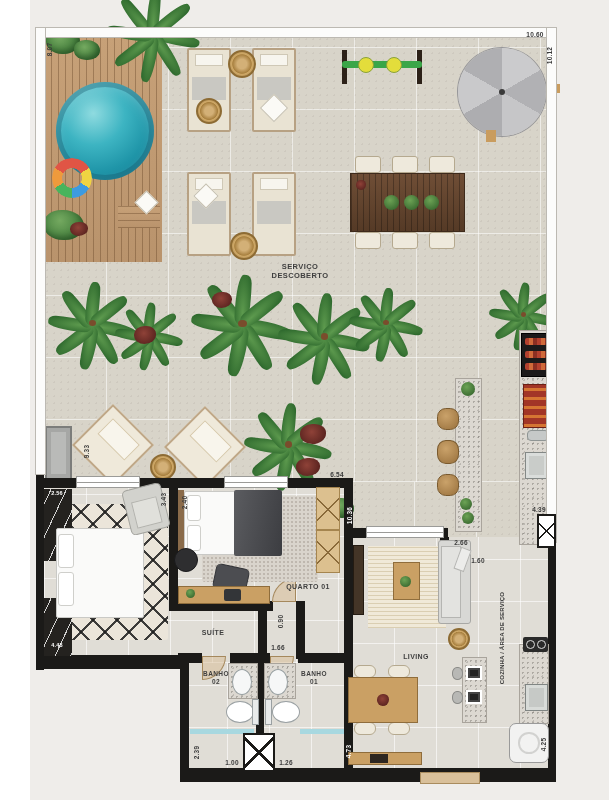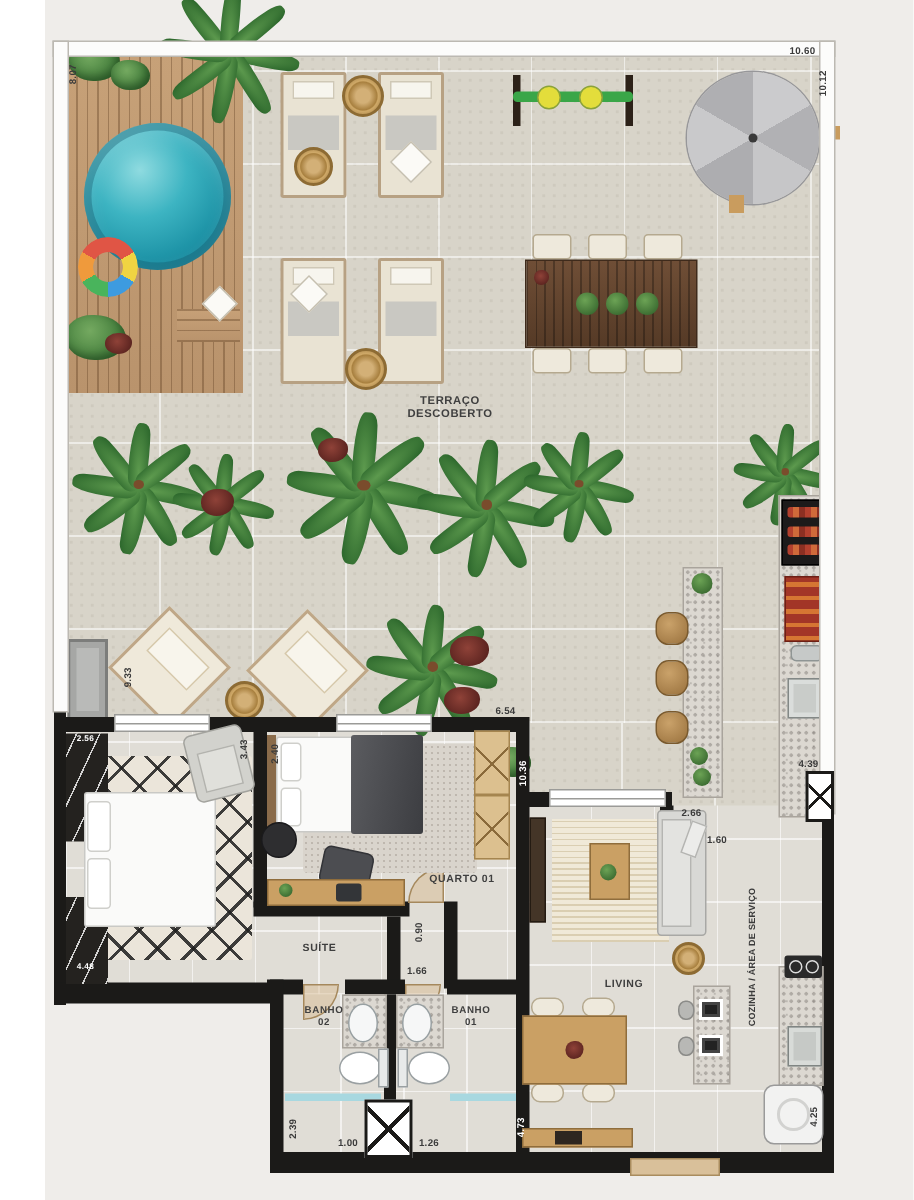--- a/index.html
+++ b/index.html
@@ -381,21 +381,21 @@
   <div class="abs stool-gray" style="left:452px;top:691px;width:11px;height:13px;"></div>
   <div class="abs granite" style="left:519px;top:644px;width:30px;height:80px;"></div>
   <div class="abs cooktop" style="left:523px;top:637px;width:25px;height:15px;">
       <i style="left:3px;"></i>
       <i style="left:14px;"></i>
     </div>
   <div class="abs" style="left:525px;top:684px;width:21px;height:25px;background:#c6c9c6;border:1px solid #808583;box-shadow:inset 0 0 0 3px #d8dbd8;"></div>
   <div class="abs machine" style="left:509px;top:723px;width:40px;height:40px;"></div>
 
   <div class="abs room-label" style="left:252px;top:262px;width:96px;">
-    <div>TERRAÇO</div>
+    <div>SERVIÇO</div>
     <div>DESCOBERTO</div>
   </div>
   <div class="abs room-label" style="left:282px;top:583px;width:52px;font-size:7px;">QUARTO 01</div>
   <div class="abs room-label" style="left:196px;top:629px;width:34px;font-size:7px;">SUÍTE</div>
   <div class="abs room-label" style="left:398px;top:653px;width:36px;font-size:7px;">LIVING</div>
   <div class="abs room-label" style="left:196px;top:670px;width:40px;font-size:6.5px;">
     <div>BANHO</div>
     <div>02</div>
   </div>
   <div class="abs room-label" style="left:294px;top:670px;width:40px;font-size:6.5px;">

